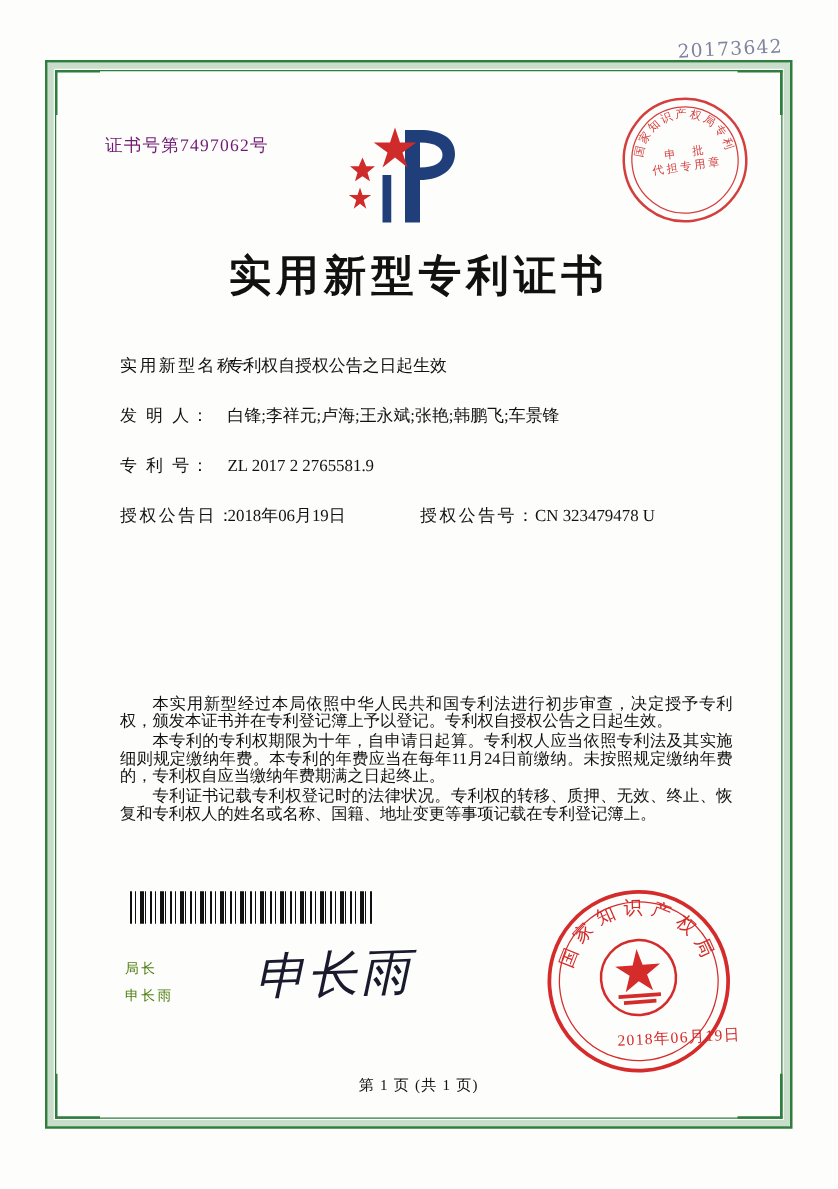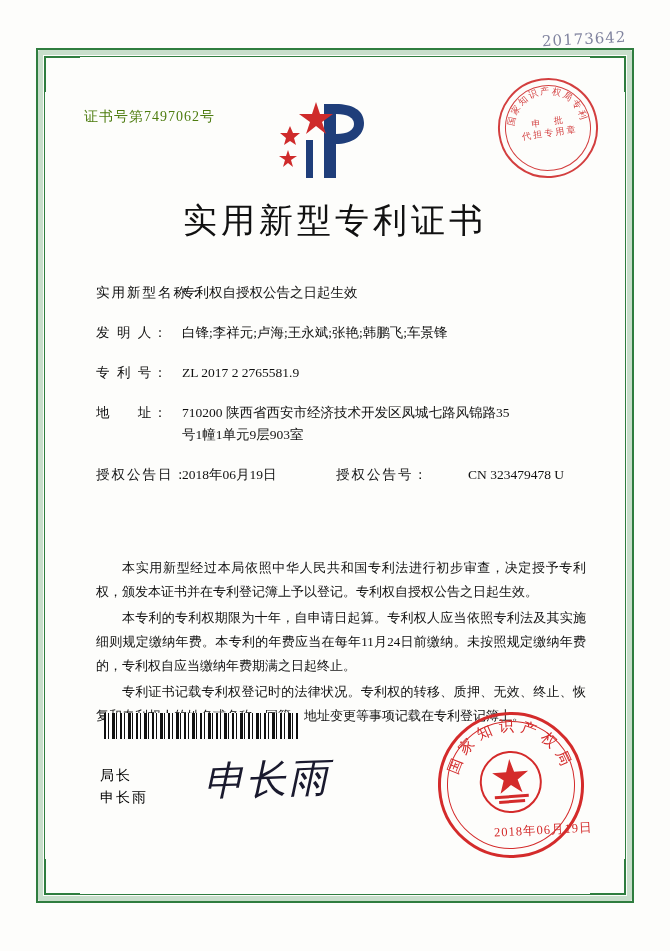--- a/index.html
+++ b/index.html
@@ -52,21 +52,21 @@
     letter-spacing:1px;
     transform:rotate(-3deg);
     opacity:.85;
   }
 
   
   .cert-no{
     position:absolute;
     left:84px;top:108px;
     font-size:14px;
-    color:#4d7c0f;
+    color:#701a75;
     letter-spacing:1px;
   }
 
   
   .logo{
     position:absolute;
     left:266px;top:96px;
     width:110px;height:86px;
   }
 
@@ -98,21 +98,21 @@
     text-align:center;
     width:54px;
   }
 
   
   .title{
     position:absolute;
     left:0;right:0;top:198px;
     text-align:center;
     font-family:"DejaVu Serif", serif;
-    font-weight:normal;
+    font-weight:bold;
     font-size:34px;
     letter-spacing:4px;
     color:#111;
   }
 
   
   .fields{
     position:absolute;
     left:96px;top:282px;right:84px;
     font-size:13.5px;
@@ -121,53 +121,54 @@
   }
   .row{display:flex;margin-bottom:18px;}
   .label{
     width:86px;flex:0 0 86px;
     letter-spacing:2px;
     white-space:nowrap;
   }
   .value{flex:1;}
   .value .sub{display:block;}
   .row.two .left{flex:1;display:flex;}
-  .row.two .right{flex:0 0 250px;display:flex;gap:40px;}
+  .row.two .right{flex:0 0 250px;display:flex;}
   .row.two .right .label{width:92px;flex:0 0 92px;}
 
   
   .paras{
     position:absolute;
     left:96px;right:84px;top:556px;
     font-size:13px;
-    line-height:24px;
+    line-height:14px;
     color:#111;
     text-align:justify;
   }
   .paras p{margin:0 0 2px 0;text-indent:26px;}
 
   
   .barcode{
     position:absolute;
     left:104px;top:713px;
     width:196px;height:26px;
     background:
       repeating-linear-gradient(to right,
         #111 0 2px, #fff 2px 4px, #111 4px 5px, #fff 5px 8px,
         #111 8px 11px, #fff 11px 12px, #111 12px 13px, #fff 13px 16px);
   }
 
   
   .sig-label{
     position:absolute;
     left:100px;top:765px;
-    font-size:14px;
+    font-size:11px;
     letter-spacing:2px;
     line-height:22px;
-    color:#000000;
+    color:#4d7c0f;
+    font-family:Liberation Mono, monospace;
   }
   .sig-hand{
     position:absolute;
     left:204px;top:752px;
     font-family:"DejaVu Serif", serif;
     font-size:40px;
     color:#1a1a2e;
     font-style:italic;
     letter-spacing:2px;
     transform:rotate(-2deg);
@@ -267,27 +268,20 @@
       <div class="value">白锋;李祥元;卢海;王永斌;张艳;韩鹏飞;车景锋</div>
     </div>
 
     <div class="row">
       <div class="label">专 利 号：</div>
       <div class="value">ZL 2017 2 2765581.9</div>
     </div>
 
 
 
-    <div class="row">
-      <div class="label">地 　 址：</div>
-      <div class="value">
-        <span class="sub">710200 陕西省西安市经济技术开发区凤城七路风锦路35</span>
-        <span class="sub">号1幢1单元9层903室</span>
-      </div>
-    </div>
 
     <div class="row two">
       <div class="left">
         <div class="label">授权公告日：</div>
         <div class="value">2018年06月19日</div>
       </div>
       <div class="right">
         <div class="label">授权公告号：</div>
         <div class="value">CN 323479478 U</div>
       </div>
@@ -322,14 +316,15 @@
     </svg>
     <svg class="star" viewBox="0 0 74 74">
       <circle cx="37" cy="37" r="30" fill="none" stroke="#d42b2b" stroke-width="2"></circle>
       <polygon points="37,14 41,27 55,27 44,35 48,48 37,40 26,48 30,35 19,27 33,27" fill="#d42b2b"></polygon>
       <rect x="20" y="50" width="34" height="3" fill="#d42b2b"></rect>
       <rect x="24" y="55" width="26" height="3" fill="#d42b2b"></rect>
     </svg>
   </div>
   <div class="seal-date">2018年06月19日</div>
 
+  <div class="footer">第 1 页 (共 1 页)</div>
 
 </div>
 
 </body></html>

